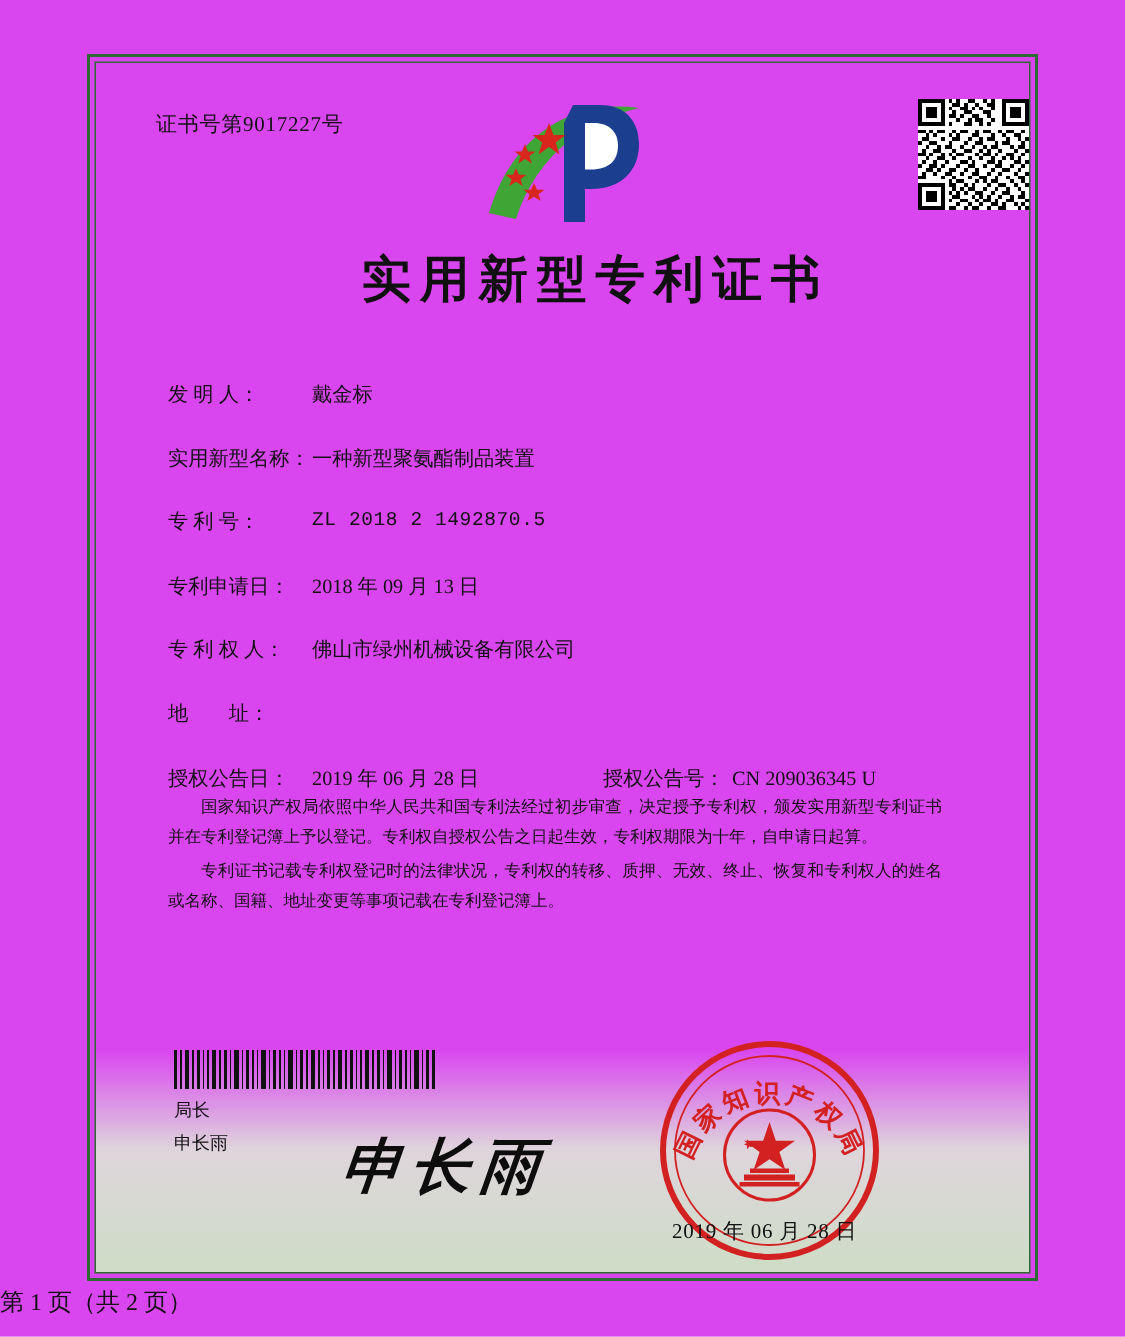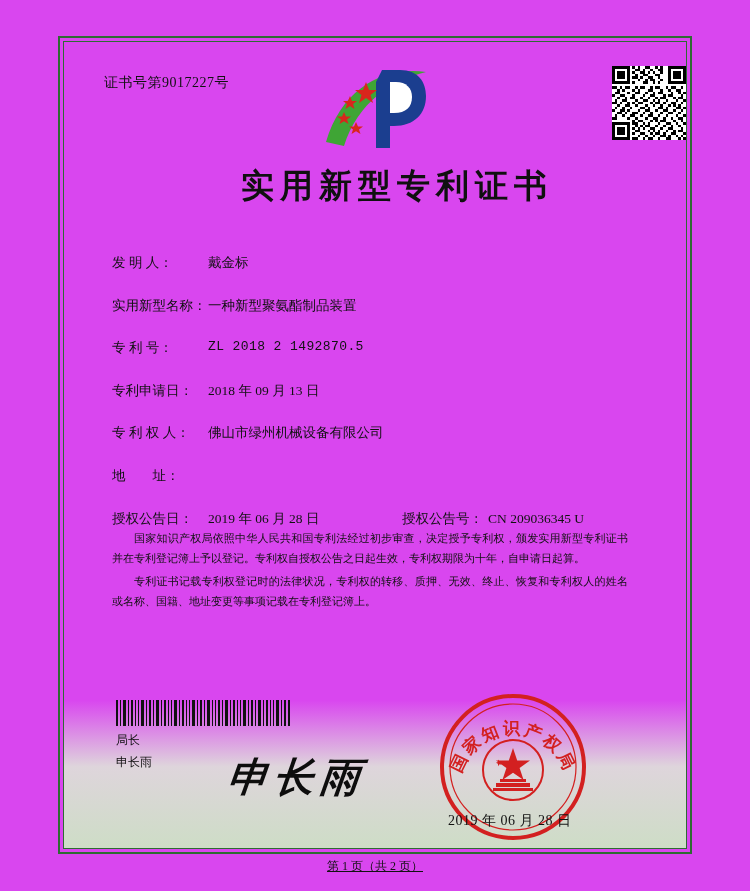--- a/index.html
+++ b/index.html
@@ -204,24 +204,23 @@
     font-size: 14px;
     color: #111;
     letter-spacing: 0.5px;
     white-space: nowrap;
   }
 
   .page-no {
     position: absolute;
     left: 0; right: 0;
     top: 858px;
-    text-align: center;
-    font-size: 12px;
+    text-align: left;
+    font-size: 16px;
     color: #111;
-    text-decoration: underline;
   }
 </style>
 </head>
 <body>
 
 <div class="page">
 
   <div class="border-outer"></div>
   <div class="border-inner"></div>
   <div class="footer-wash"></div>

